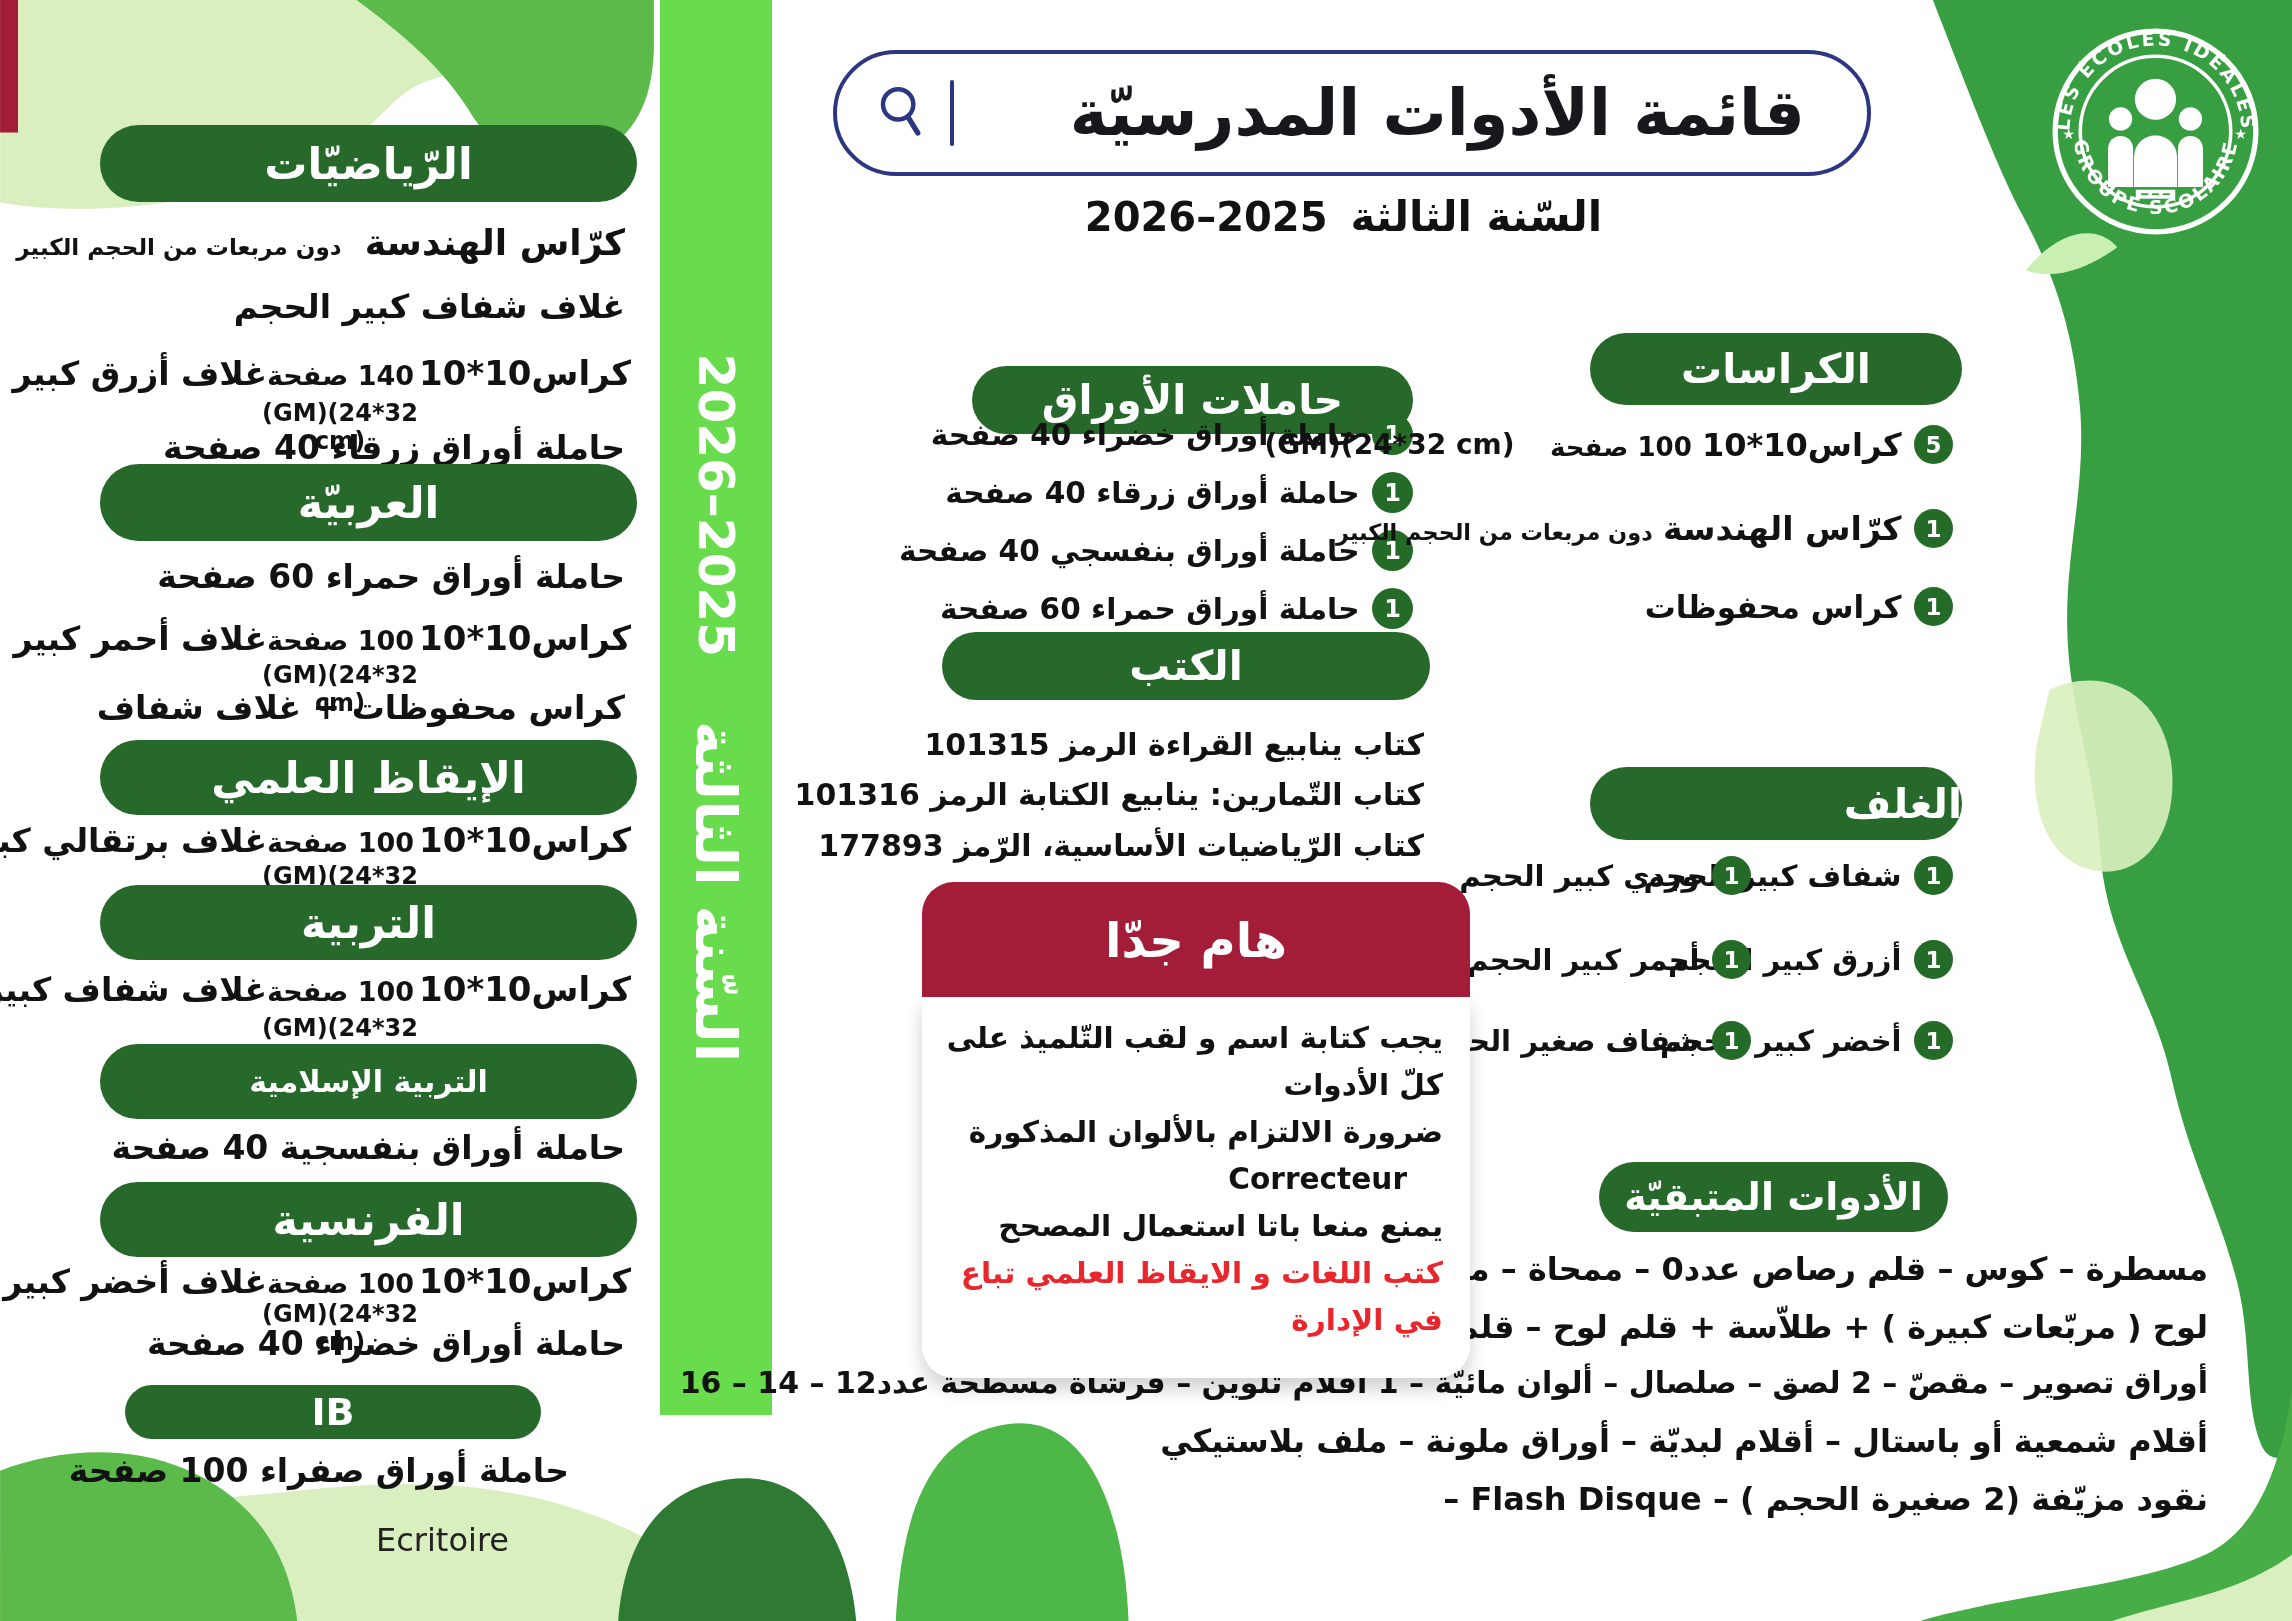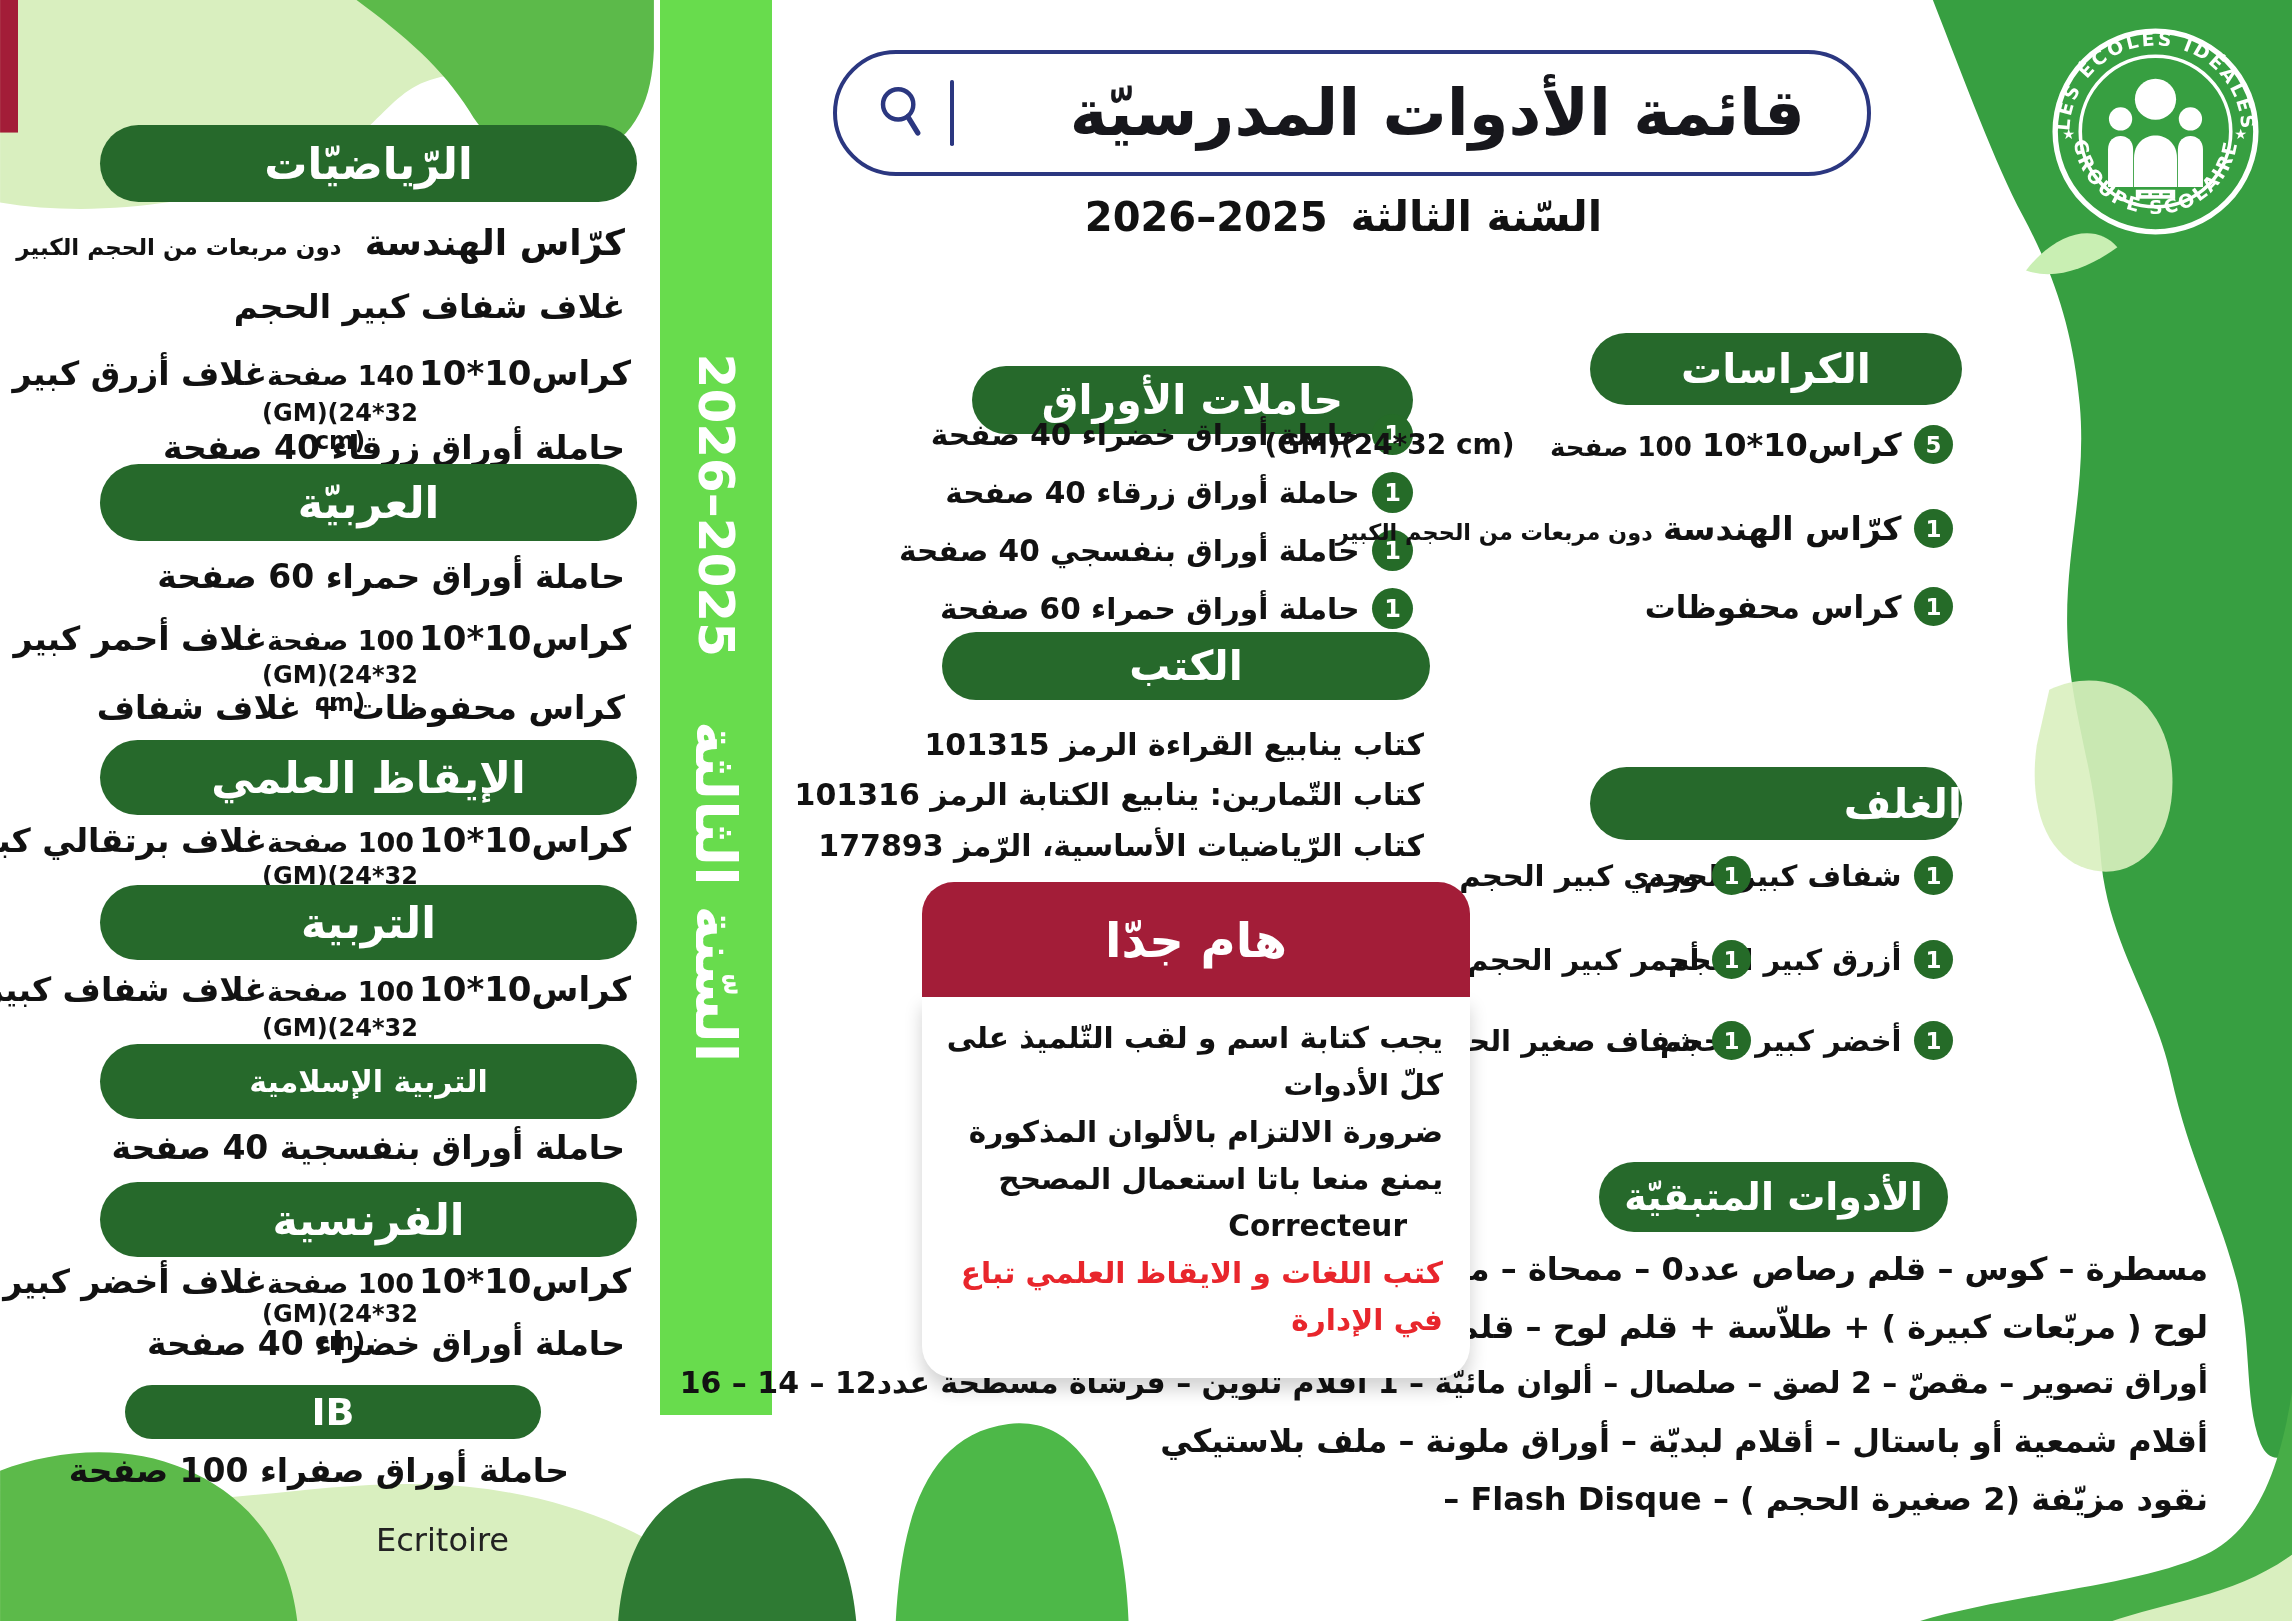--- a/index.html
+++ b/index.html
@@ -217,22 +217,22 @@
 <div class="itm" style="right:869px;top:777px;font-size:30px;">كتاب التّمارين: ينابيع الكتابة الرمز 101316</div>
 <div class="itm" style="right:869px;top:828px;font-size:30px;">كتاب الرّياضيات الأساسية، الرّمز 177893</div>
 
 <div class="card">
   <div class="card-head">
     <span>هام جدّا</span>
   </div>
   <div class="card-body">
     <div>يجب كتابة اسم و لقب التّلميذ على كلّ الأدوات</div>
     <div>ضرورة الالتزام بالألوان المذكورة</div>
+    <div style="direction:ltr;text-align:right;padding-right:36px;">Correcteur</div>
     <div>يمنع منعا باتا استعمال المصحح</div>
-    <div style="direction:ltr;text-align:right;padding-right:36px;">Correcteur</div>
     <div class="warn">كتب اللغات و الايقاظ العلمي تباع في الإدارة</div>
   </div>
 </div>
 
 <div class="pill" style="left:1590px;top:333px;width:372px;height:72px;font-size:41px;">
   <span>الكراسات</span>
 </div>
 <div class="qrow" style="right:340px;top:425px;font-size:29.6px;">
   <span class="qty q44">5</span>
   <span><span style="font-size:32px;">كراس10*10</span>

